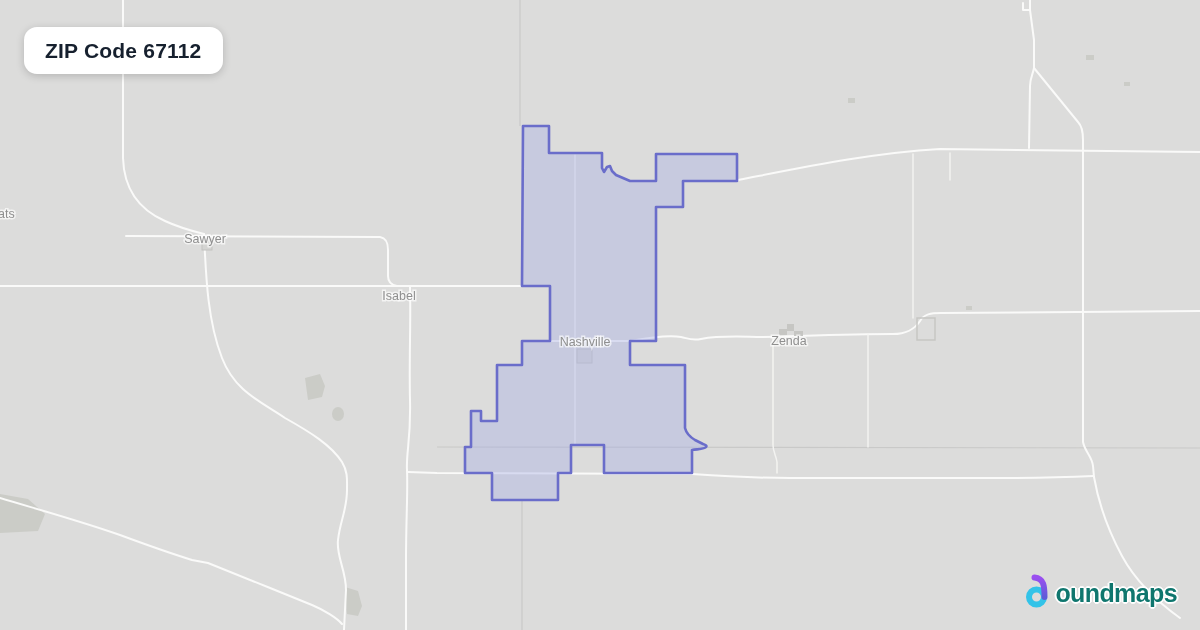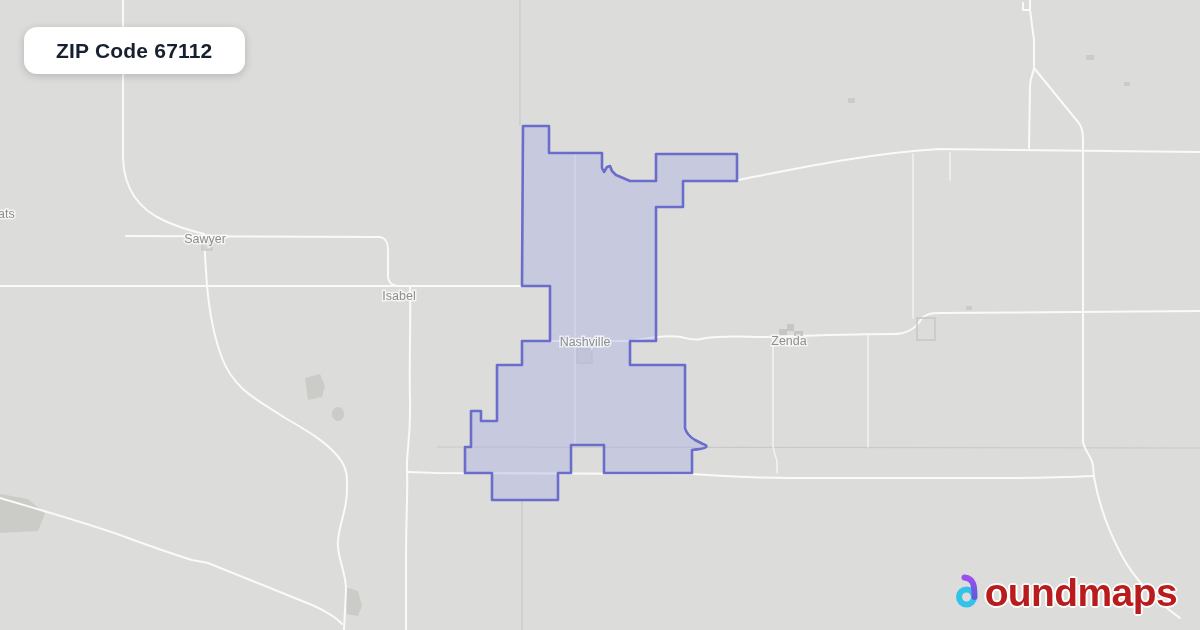--- a/index.html
+++ b/index.html
@@ -1,27 +1,27 @@
 <!DOCTYPE html>
 <html><head>
 <meta charset="utf-8">
 <style>
   html,body{margin:0;padding:0;width:1200px;height:630px;overflow:hidden;
     font-family:"Liberation Sans", sans-serif;background:#dcdcdb;}
   .stage{position:relative;width:1200px;height:630px;}
   .map-svg{position:absolute;left:0;top:0;width:1200px;height:630px;display:block;}
 
   .zip-badge{position:absolute;left:24px;top:27px;height:47px;display:flex;align-items:center;
-    background:#ffffff;border-radius:13px;padding:0 32px;
+    background:#ffffff;border-radius:13px;padding:0 21px;
     box-shadow:0 2px 8px rgba(0,0,0,0.18);}
   .zip-badge span{font-size:21px;font-weight:bold;color:#16202e;letter-spacing:0.2px;white-space:nowrap;}
 
   .brand{position:absolute;right:23px;bottom:22px;display:flex;align-items:flex-end;height:36px;}
   .brand .bmark{width:30px;height:35px;margin-right:1px;}
-  .brand .btext{font-size:39px;font-weight:800;color:#b91c1c;letter-spacing:-0.6px;line-height:30px;
+  .brand .btext{font-size:25px;font-weight:800;color:#0f766e;letter-spacing:-0.6px;line-height:30px;
     text-shadow:-2px 0 0 rgba(255,255,255,.85), 2px 0 0 rgba(255,255,255,.85),
                 0 -2px 0 rgba(255,255,255,.85), 0 2px 0 rgba(255,255,255,.85),
                 -1px -1px 0 rgba(255,255,255,.85), 1px 1px 0 rgba(255,255,255,.85),
                 1px -1px 0 rgba(255,255,255,.85), -1px 1px 0 rgba(255,255,255,.85);}
 
   .attribution{position:absolute;right:0;bottom:0;height:22px;line-height:22px;
     background:rgba(255,255,255,0.8);padding:0 7px 0 10px;
     font-size:12.5px;color:#3c3c3c;white-space:nowrap;}
 
   .town-label{fill:#8f8f8f;font-size:12.5px;paint-order:stroke;stroke:rgba(255,255,255,0.65);

